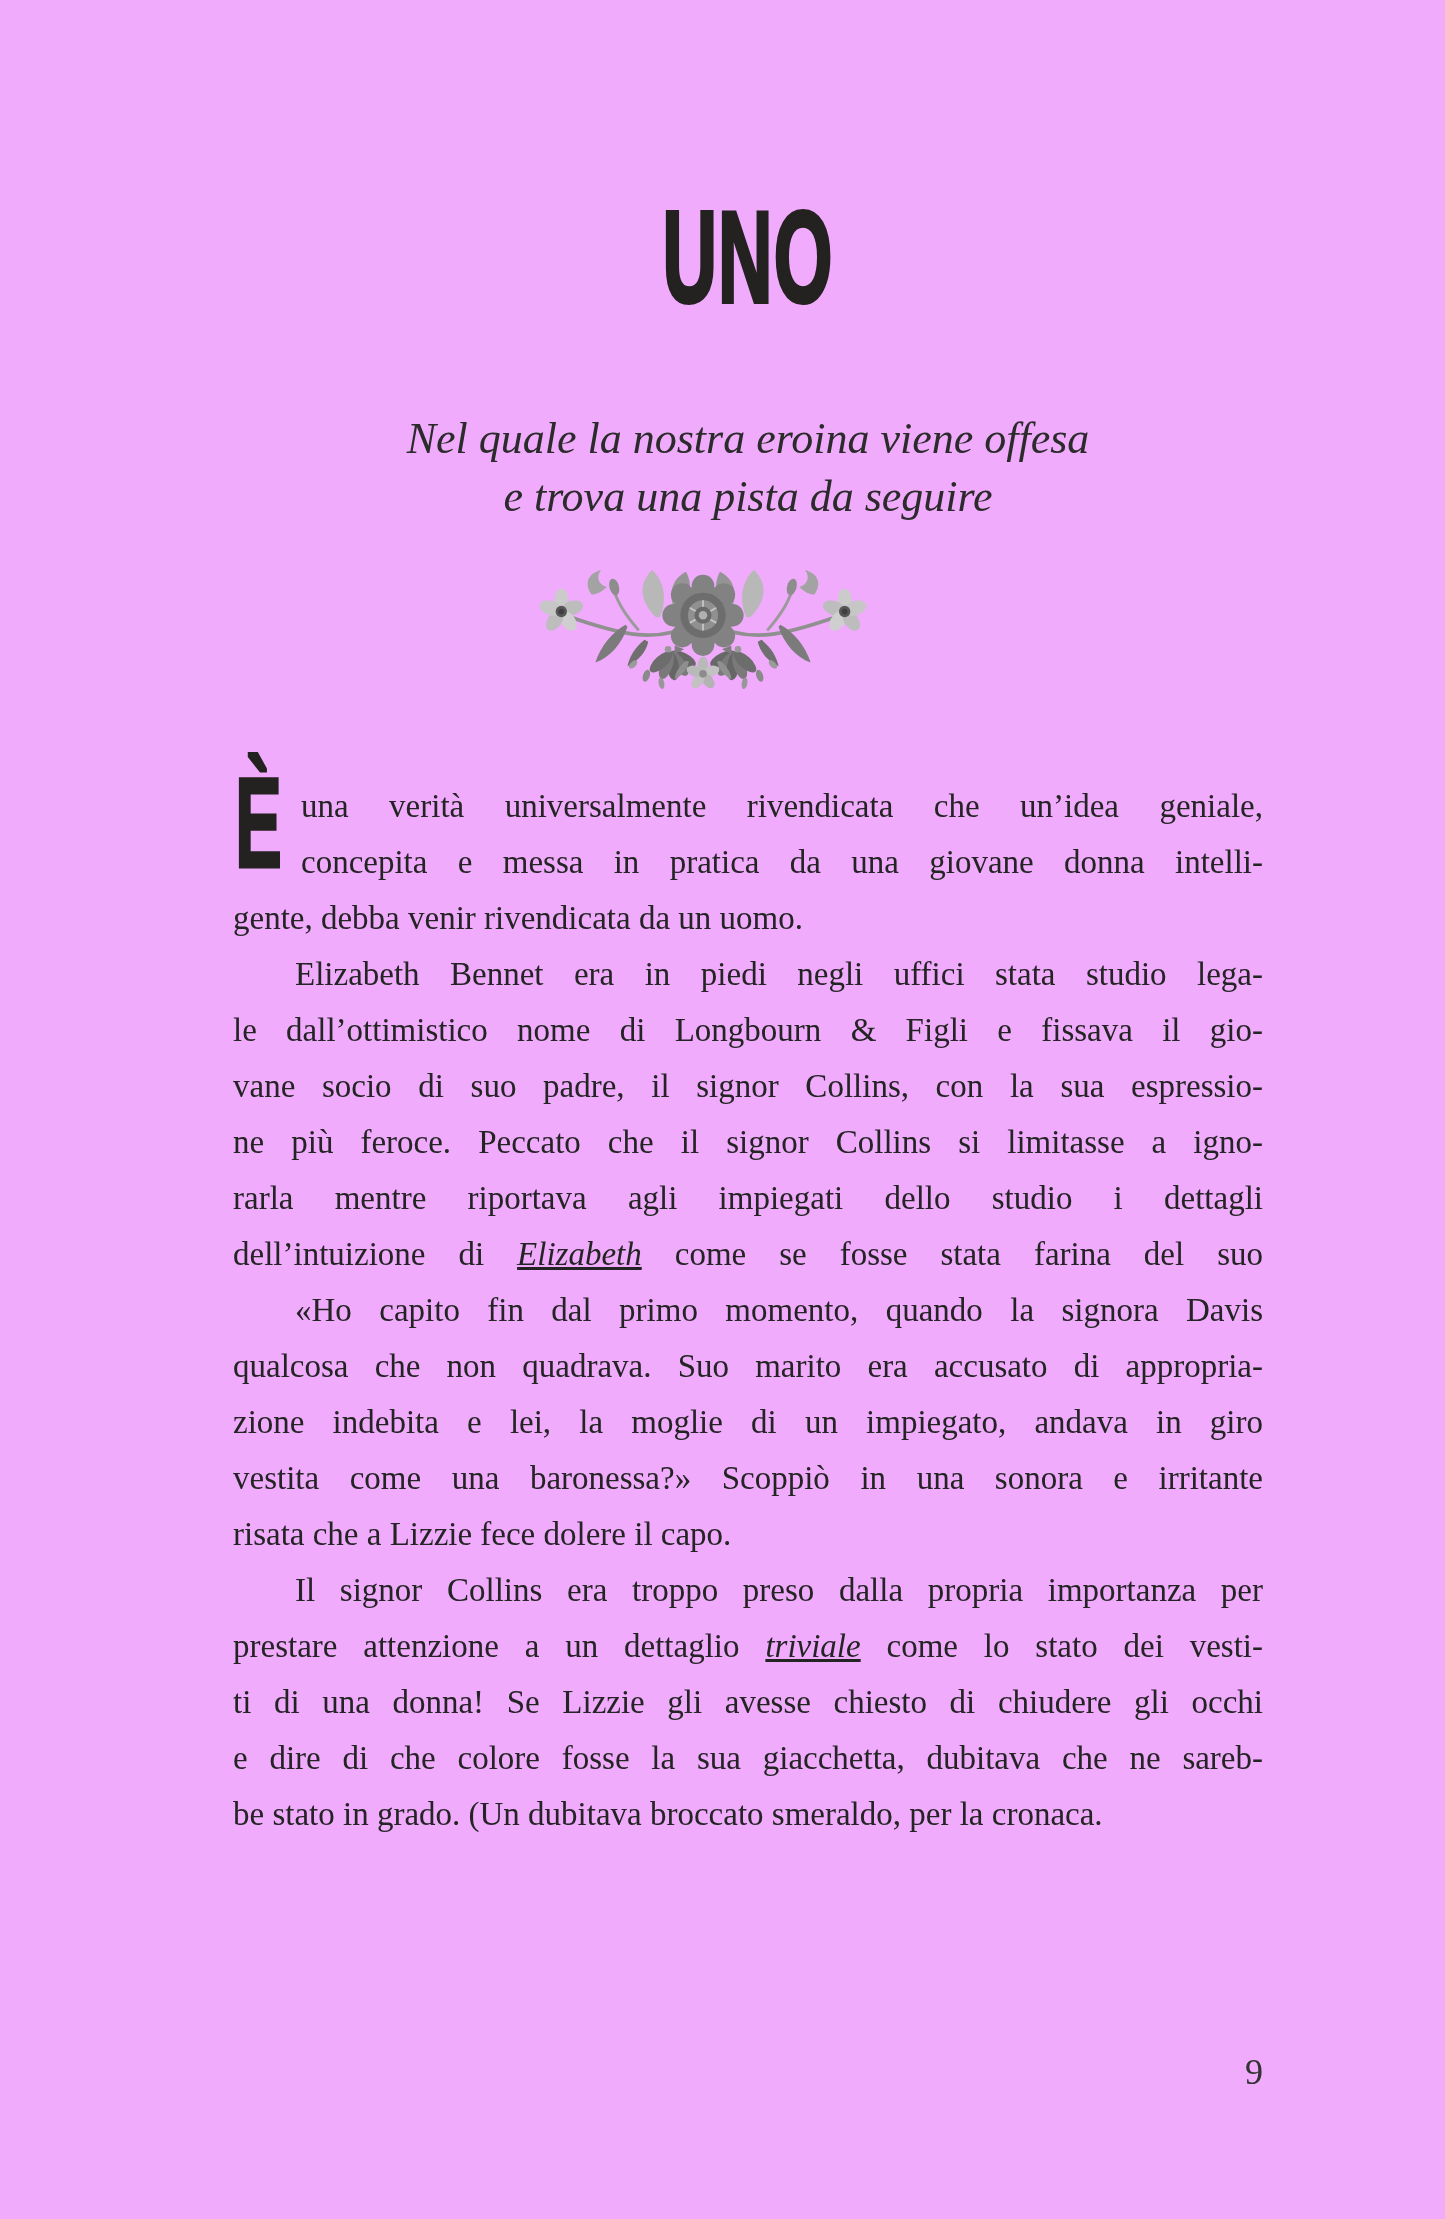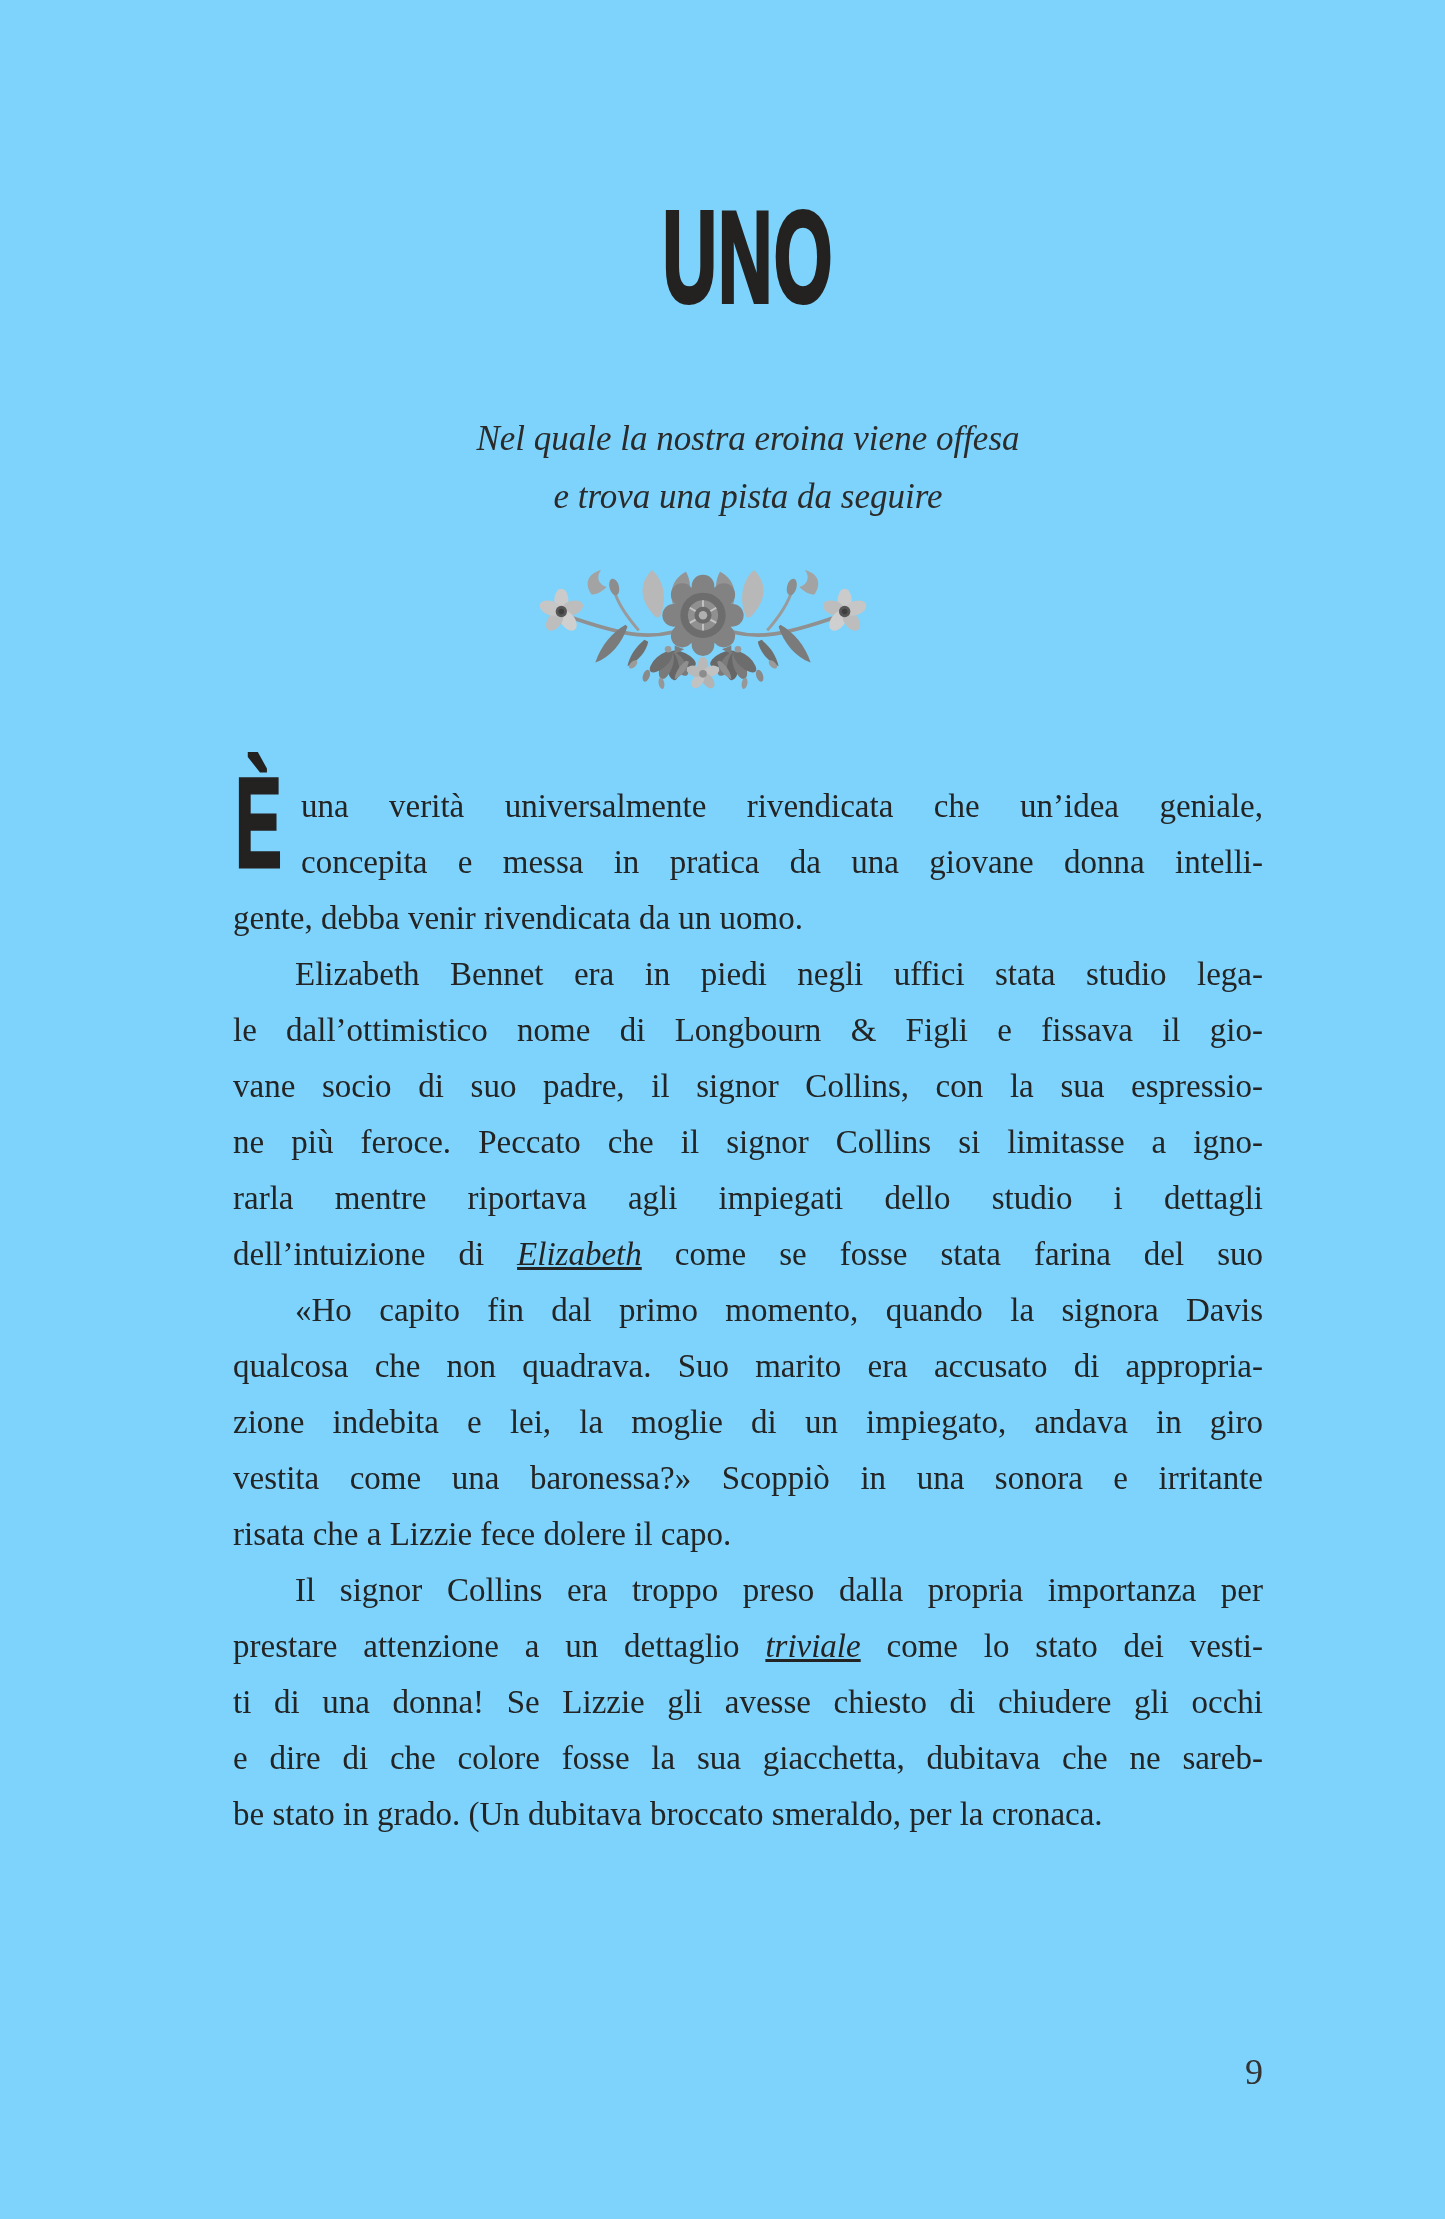--- a/index.html
+++ b/index.html
@@ -1,32 +1,32 @@
 <!DOCTYPE html>
 <html><head>
 <meta charset="utf-8">
 <style>
   html,body{margin:0;padding:0;background:#ffffff;}
   .page{
     position:relative; width:1445px; height:2219px;
-    background:#7dd3fc; overflow:hidden;
+    background:#f0abfc; overflow:hidden;
     font-family:"Liberation Serif", serif; color:#222;
   }
   .chapter-title{
     margin:192px 0 0 233px; width:1030px;
     font-family:"Liberation Sans", sans-serif;
     font-weight:700; font-size:130px; line-height:130px;
     text-align:center; color:#242220;
     transform:scaleX(0.58); transform-origin:center;
     -webkit-text-stroke:4px #242220;
     letter-spacing:2px;
   }
   .subtitle{
     margin:88px 0 0 233px; width:1030px;
-    font-style:italic; font-size:35px; line-height:58px;
+    font-style:italic; font-size:44px; line-height:58px;
     text-align:center; color:#2b2b2b;
   }
   .ornament{ margin:40px 0 0 233px; width:1030px; text-align:center; }
   .ornament svg{ display:inline-block; transform:translateX(-45px); }
   .bodytext{
     margin:82px 0 0 233px; width:1030px;
     font-size:33px; line-height:56px; color:#242424;
   }
   .para{ margin:0; }
   .bl{ text-align:justify; text-align-last:justify; white-space:nowrap; }

